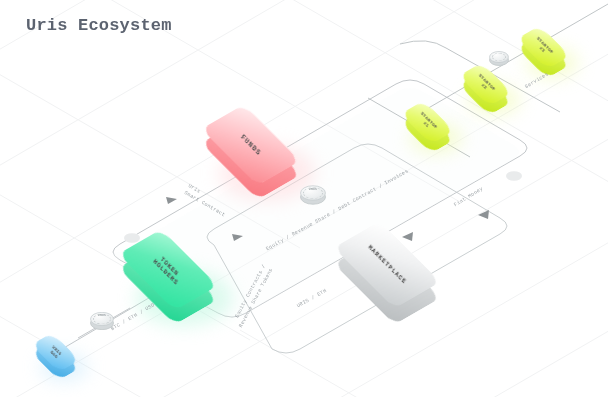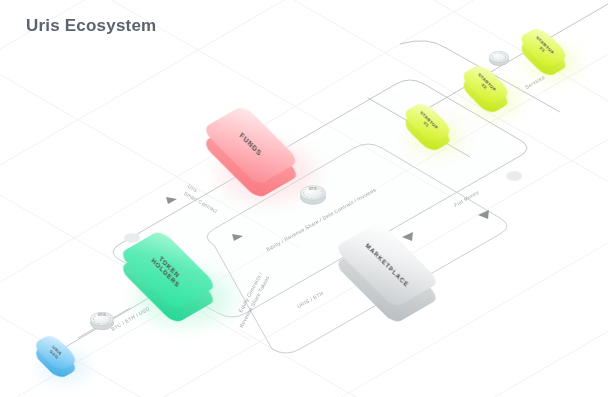--- a/index.html
+++ b/index.html
@@ -13,20 +13,21 @@
     font-family: "Liberation Sans", sans-serif;
     overflow: hidden;
     position: relative;
   }
   #stage {
     position: absolute;
     left: 0; top: 0;
     width: 608px;
     height: 397px;
     overflow: hidden;
+    font-family: Liberation Mono, monospace;
   }
   #bgsvg, #diagram {
     position: absolute;
     left: 0; top: 0;
     width: 608px;
     height: 397px;
   }
   #page-title {
     position: absolute;
     left: 26px;

